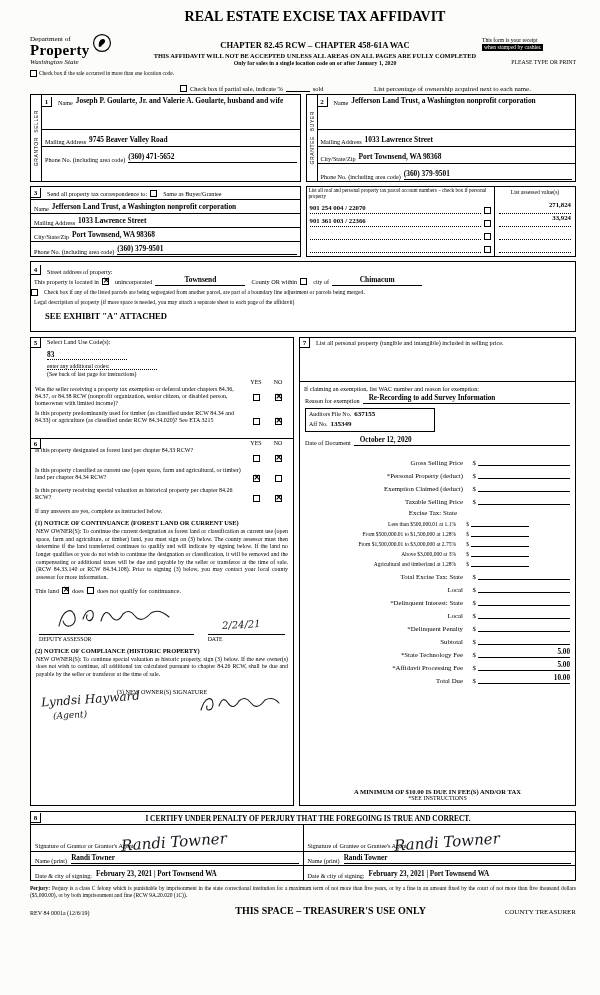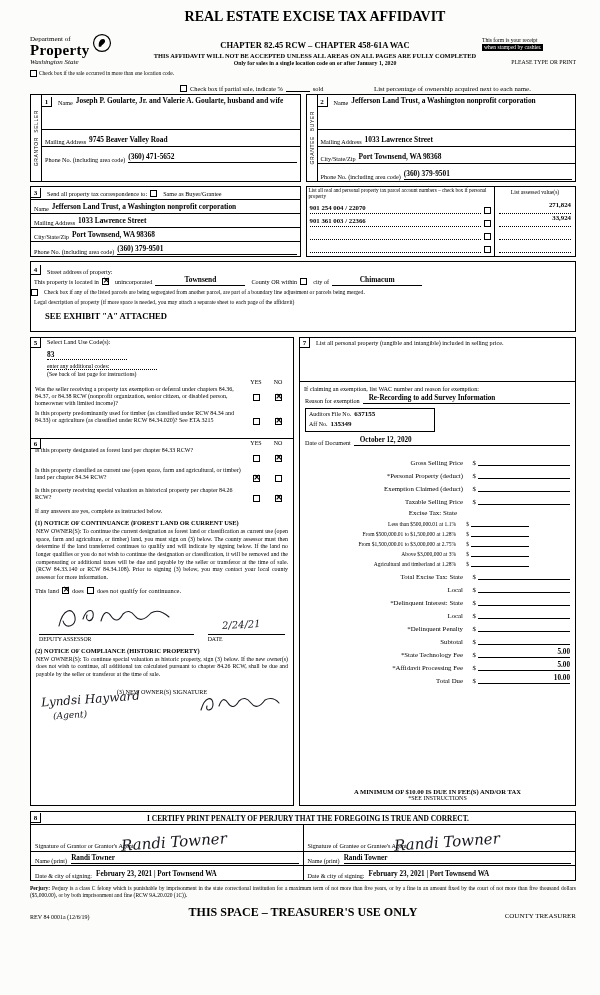--- a/index.html
+++ b/index.html
@@ -139,21 +139,21 @@
   .half-row{display:flex;height:14px;border-bottom:1px solid #000}
   .half-row.last{border-bottom:none}
   .half{flex:1;display:flex;align-items:flex-end;gap:4px;padding:1px 4px}
   .half+.half{border-left:1px solid #000}
   .half .flbl{padding-left:0}
   .half .fval{font-size:7.2px}
   
   .perjury{font-size:5.5px;line-height:1.3;margin-top:4px;text-align:justify}
   .rev-row{display:flex;align-items:flex-end;margin-top:6px}
   .rev{font-size:6px;width:150px}
-  .tre{flex:1;text-align:center;font-size:12px;font-weight:bold}
+  .tre{flex:1;text-align:right;font-size:10px;font-weight:bold}
   .cty{width:150px;text-align:right;font-size:7px}
   .stamp{position:absolute;left:36px;top:950px;font-family:"DejaVu Sans Mono",monospace;
          font-size:9.5px;letter-spacing:1.5px;color:#3c3c3c;text-shadow:0 0 .5px #555}
   svg.scribble path{fill:none;stroke:#1a1a22;stroke-width:1.1;stroke-linecap:round}
 </style>
 </head>
 <body>
 
 <div class="page">
   <div class="content">
@@ -537,21 +537,21 @@
           <div class="spacer"></div>
           <div class="min-note">A MINIMUM OF $10.00 IS DUE IN FEE(S) AND/OR TAX</div>
           <div class="see-instr">*SEE INSTRUCTIONS</div>
         </div>
       </div>
     </div>
 
     <div class="box sec8">
       <div class="s8-head">
         <span class="num">8</span>
-        <span class="s8-cert">I CERTIFY PRINT PENALTY OF PERJURY THAT THE FOREGOING IS TRUE AND CORRECT.</span>
+        <span class="s8-cert">I CERTIFY UNDER PENALTY OF PERJURY THAT THE FOREGOING IS TRUE AND CORRECT.</span>
       </div>
       <div class="sig8-row">
         <div class="sig8">
           <span class="slbl">Signature of Grantor or Grantor's Agent</span>
           <span class="hand">Randi Towner</span>
         </div>
         <div class="sig8">
           <span class="slbl">Signature of Grantee or Grantee's Agent</span>
           <span class="hand">Randi Towner</span>
         </div>

